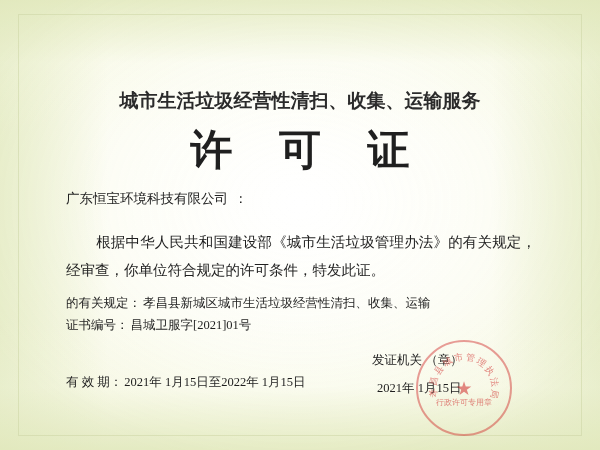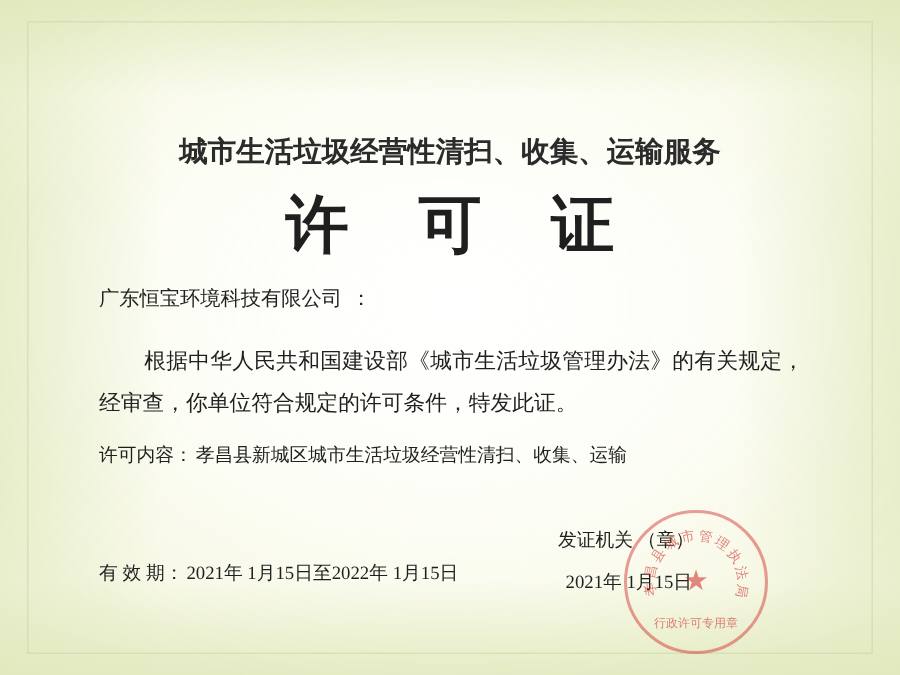--- a/index.html
+++ b/index.html
@@ -90,21 +90,21 @@
   }
   .body-text {
     position: absolute;
     top: 228px;
     left: 66px;
     width: 470px;
     font-size: 14.5px;
     line-height: 28px;
     color: #1f1f1f;
     text-align: justify;
-    font-family: Liberation Mono, monospace;
+    font-family: Liberation Sans, sans-serif;
   }
   .body-text .indent {
     display: inline-block;
     width: 30px;
   }
   .fields {
     position: absolute;
     top: 292px;
     left: 66px;
     width: 480px;
@@ -193,21 +193,21 @@
     left: 50%;
     top: 50%;
     font-size: 9px;
     color: rgba(206,37,37,0.8);
     font-family: "Liberation Serif", "DejaVu Serif", serif;
     transform-origin: 0 0;
   }
   .seal .bottom-text {
     position: absolute;
     left: 0;
-    bottom: 13px;
+    bottom: 26px;
     width: 100%;
     text-align: center;
     font-size: 8px;
     color: rgba(206,37,37,0.8);
     font-family: "Liberation Serif", "DejaVu Serif", serif;
   }
   .watermark {
     position: absolute;
     left: 0; top: 0;
     width: 600px; height: 450px;
@@ -242,21 +242,24 @@
     <div class="recipient">
       <span class="name">广东恒宝环境科技有限公司</span><span>：</span>
     </div>
 
     <div class="body-text">
       <span class="indent"></span><span>根据中华人民共和国建设部《城市生活垃圾管理办法》的有关规定，经审查，你单位符合规定的许可条件，特发此证。</span>
     </div>
 
     <div class="fields">
       <div class="field-row">
-        <span class="field-label">许可内容：</span><span class="field-value">孝昌县新城区城市生活垃圾经营性清扫、收集、运输</span>
+        <span class="field-label">的有关规定：</span><span class="field-value">孝昌县新城区城市生活垃圾经营性清扫、收集、运输</span>
+      </div>
+      <div class="field-row">
+        <span class="field-label">证书编号：</span><span class="field-value">昌城卫服字[2021]01号</span>
       </div>
     </div>
 
     <div class="valid-row">
       <span class="field-label">有 效 期：</span><span class="field-value">2021年 1月15日至2022年 1月15日</span>
     </div>
 
     <div class="issuer-row">
       <span>发证机关</span>
       <span>（章）</span>

